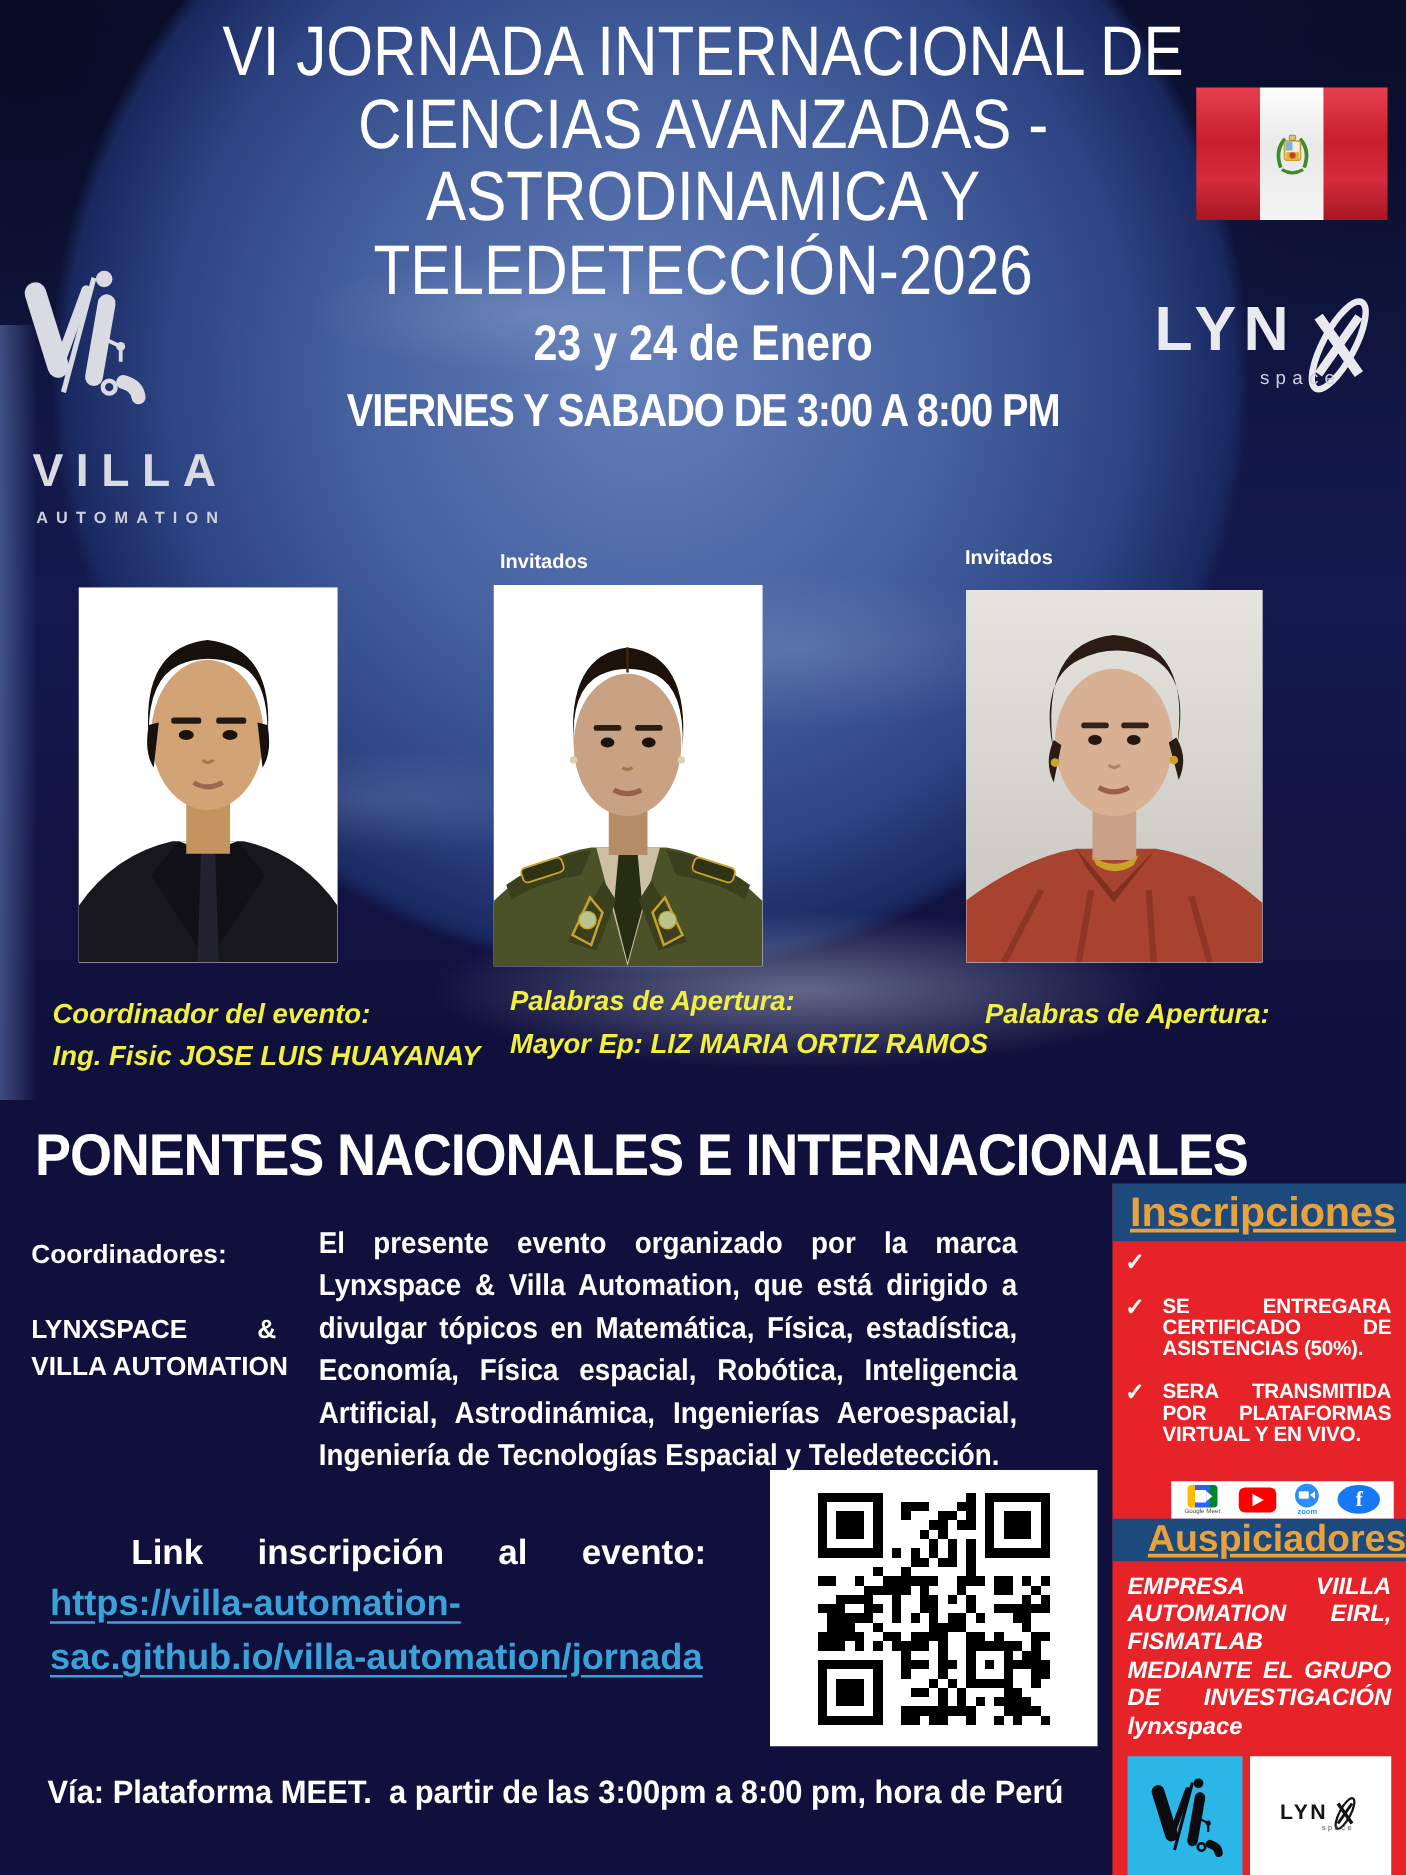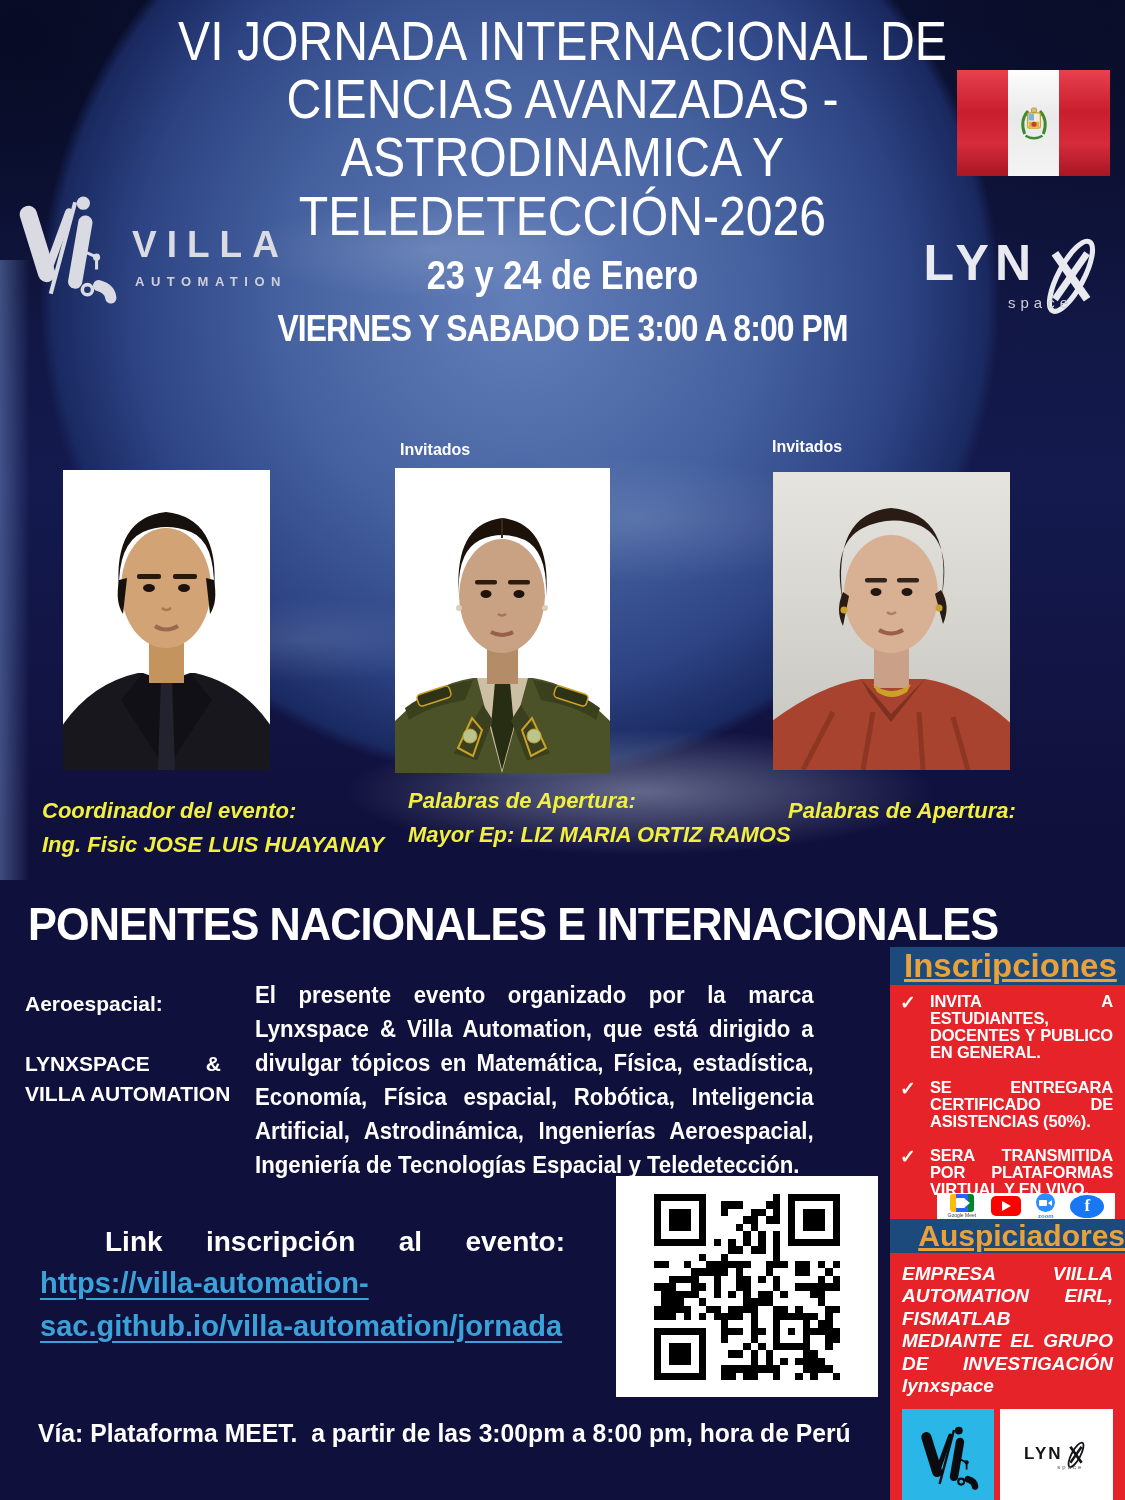--- a/index.html
+++ b/index.html
@@ -21,21 +21,21 @@
       background:linear-gradient(90deg,rgba(120,150,210,.45),rgba(120,150,210,0));}
 
   
   .title-wrap{position:absolute;left:0;top:12px;width:1125px;text-align:center;
       transform:scaleX(.86);transform-origin:50% 0;}
   .t-line{font-size:56px;font-weight:400;line-height:1.04;letter-spacing:0px;color:#fff;}
   .t-date{margin-top:8px;font-size:40px;font-weight:700;}
   .t-sched{margin-top:10px;font-size:37px;font-weight:700;letter-spacing:-1px;}
 
   
-  .villa-logo{position:absolute;left:12px;top:192px;display:flex;align-items:flex-start;color:#d9dae2;}
+  .villa-logo{position:absolute;left:12px;top:212px;display:flex;align-items:flex-start;color:#d9dae2;flex-direction:column;}
   .villa-mark{width:106px;height:112px;color:#d9dae2;}
   .villa-text{margin-left:14px;margin-top:32px;}
   .villa-name{font-size:37px;font-weight:700;letter-spacing:10px;color:#d9dae2;}
   .villa-sub{font-size:13px;font-weight:700;letter-spacing:6.5px;color:#cfd0da;margin-top:8px;margin-left:3px;}
 
   .lynx-logo{position:absolute;right:18px;top:238px;color:#e9e9f0;}
   .lynx-row{display:flex;align-items:flex-start;}
   .lynx-name{font-size:50px;font-weight:700;letter-spacing:6px;line-height:1;}
   .lynx-x{width:72px;height:92px;margin-left:-2px;margin-top:-10px;color:#e9e9f0;}
   .lynx-sub{font-size:15px;letter-spacing:5px;color:#cfd0da;text-align:right;margin-top:-26px;margin-right:34px;}
@@ -281,21 +281,21 @@
   <div class="caption c2">
     <div>Palabras de Apertura:</div>
     <div>Mayor Ep: LIZ MARIA ORTIZ RAMOS</div>
   </div>
   <div class="caption c3">
     <div>Palabras de Apertura:</div>
   </div>
 
   <h1 class="ponentes">PONENTES NACIONALES E INTERNACIONALES</h1>
 
-  <div class="coords-label">Aeroespacial:</div>
+  <div class="coords-label">Coordinadores:</div>
   <div class="coords-l1">
     <span>LYNXSPACE</span>
     <span>&amp;</span>
   </div>
   <div class="coords-l2">VILLA AUTOMATION</div>
 
   <p class="desc">El presente evento organizado por la marca Lynxspace &amp; Villa Automation, que está dirigido a divulgar tópicos en Matemática, Física, estadística, Economía, Física espacial, Robótica, Inteligencia Artificial, Astrodinámica, Ingenierías Aeroespacial, Ingeniería de Tecnologías Espacial y Teledetección.</p>
 
   <div class="link-row">
     <span>Link</span>
@@ -514,21 +514,20 @@
 
   <div class="via">Vía: Plataforma MEET.  a partir de las 3:00pm a 8:00 pm, hora de Perú</div>
 
   <aside class="sidebar">
     <div class="band insc-band">
       <span>Inscripciones</span>
     </div>
     <div class="insc-body">
       <div class="insc-item">
         <span class="check">✓</span>
-        <span class="insc-text">INVITA A ESTUDIANTES, DOCENTES Y PUBLICO EN GENERAL.</span>
       </div>
       <div class="insc-item">
         <span class="check">✓</span>
         <span class="insc-text">SE ENTREGARA CERTIFICADO DE ASISTENCIAS (50%).</span>
       </div>
       <div class="insc-item">
         <span class="check">✓</span>
         <span class="insc-text">SERA TRANSMITIDA POR PLATAFORMAS VIRTUAL Y EN VIVO.</span>
       </div>
     </div>

